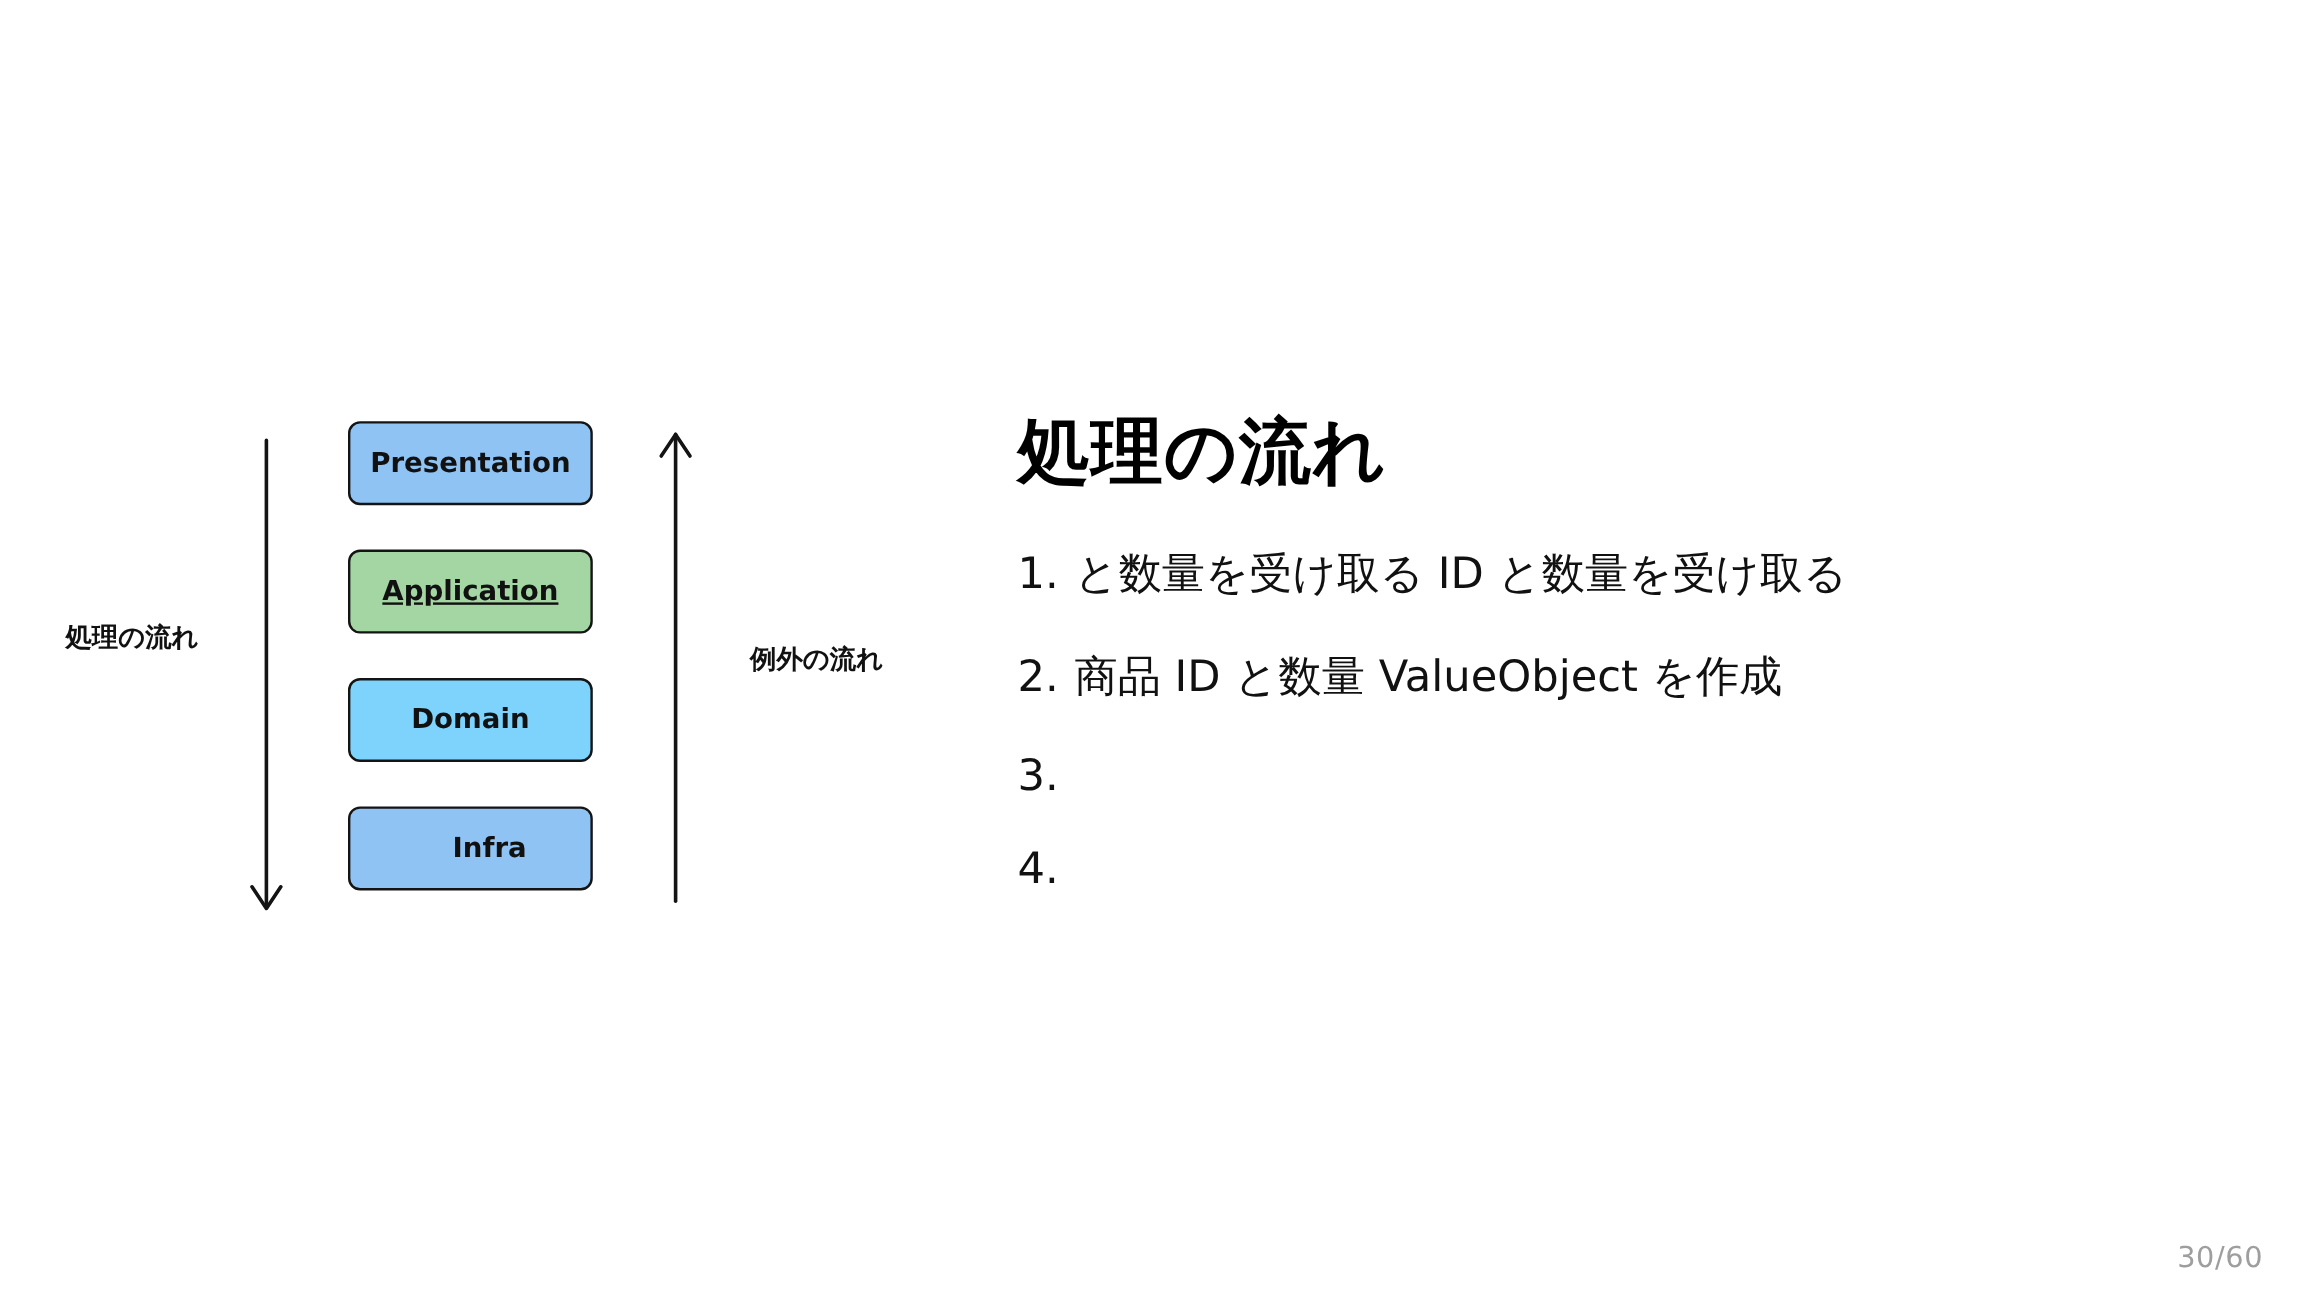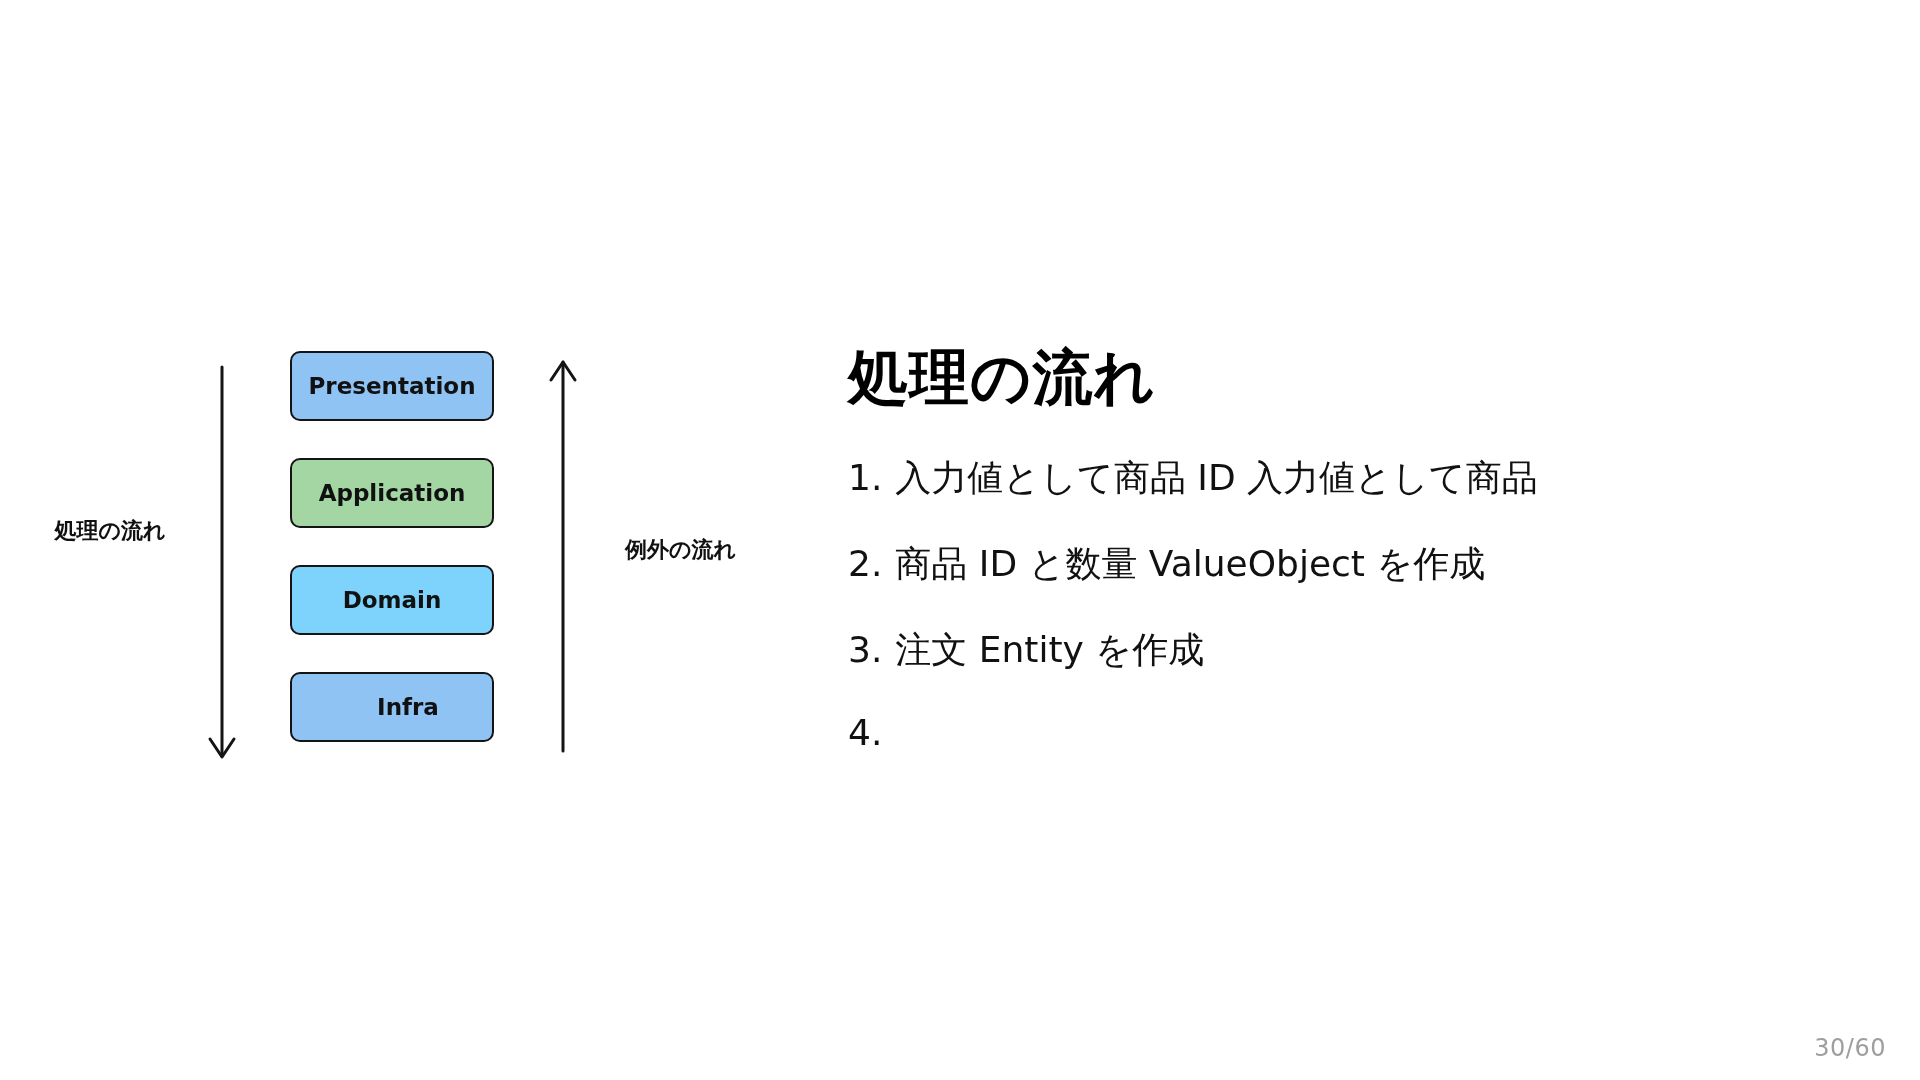--- a/index.html
+++ b/index.html
@@ -84,21 +84,21 @@
 </style>
 </head>
 <body>
 
 <div class="slide">
 
   <div class="layers">
     <div class="layer-box" style="background-color: rgb(143, 195, 244); text-align: right;">
       <span>Presentation</span>
     </div>
-    <div class="layer-box" style="background-color: rgb(164, 214, 164);">
+    <div class="layer-box" style="background-color: rgb(164, 214, 164); text-decoration: underline;">
       <span>Application</span>
     </div>
     <div class="layer-box" style="background-color: #7dd3fc;">
       <span>Domain</span>
     </div>
     <div class="layer-box" style="background-color: rgb(143, 195, 244); padding-left: 32px;">
       <span>Infra</span>
     </div>
   </div>
 
@@ -112,29 +112,28 @@
     <line x1="20" y1="393" x2="20" y2="4" stroke="#141414" stroke-width="3" stroke-linecap="round"></line>
     <polyline points="8,22 20,4 32,22" fill="none" stroke="#141414" stroke-width="3" stroke-linecap="round" stroke-linejoin="round"></polyline>
   </svg>
   <div class="arrow-label arrow-label-right">例外の流れ</div>
 
   <div class="content">
     <h1 class="content-title">処理の流れ</h1>
     <ol class="steps">
       <li>
         <span class="step-num">1.</span>
-        <span class="step-text">入力値として商品 ID 入力値として商品</span>
+        <span class="step-text">と数量を受け取る ID と数量を受け取る</span>
       </li>
       <li>
         <span class="step-num">2.</span>
         <span class="step-text">商品 ID と数量 ValueObject を作成</span>
       </li>
       <li>
         <span class="step-num">3.</span>
-        <span class="step-text">注文 Entity を作成</span>
       </li>
       <li>
         <span class="step-num">4.</span>
       </li>
     </ol>
   </div>
 
   <div class="page-number">30/60</div>
 
 </div>

